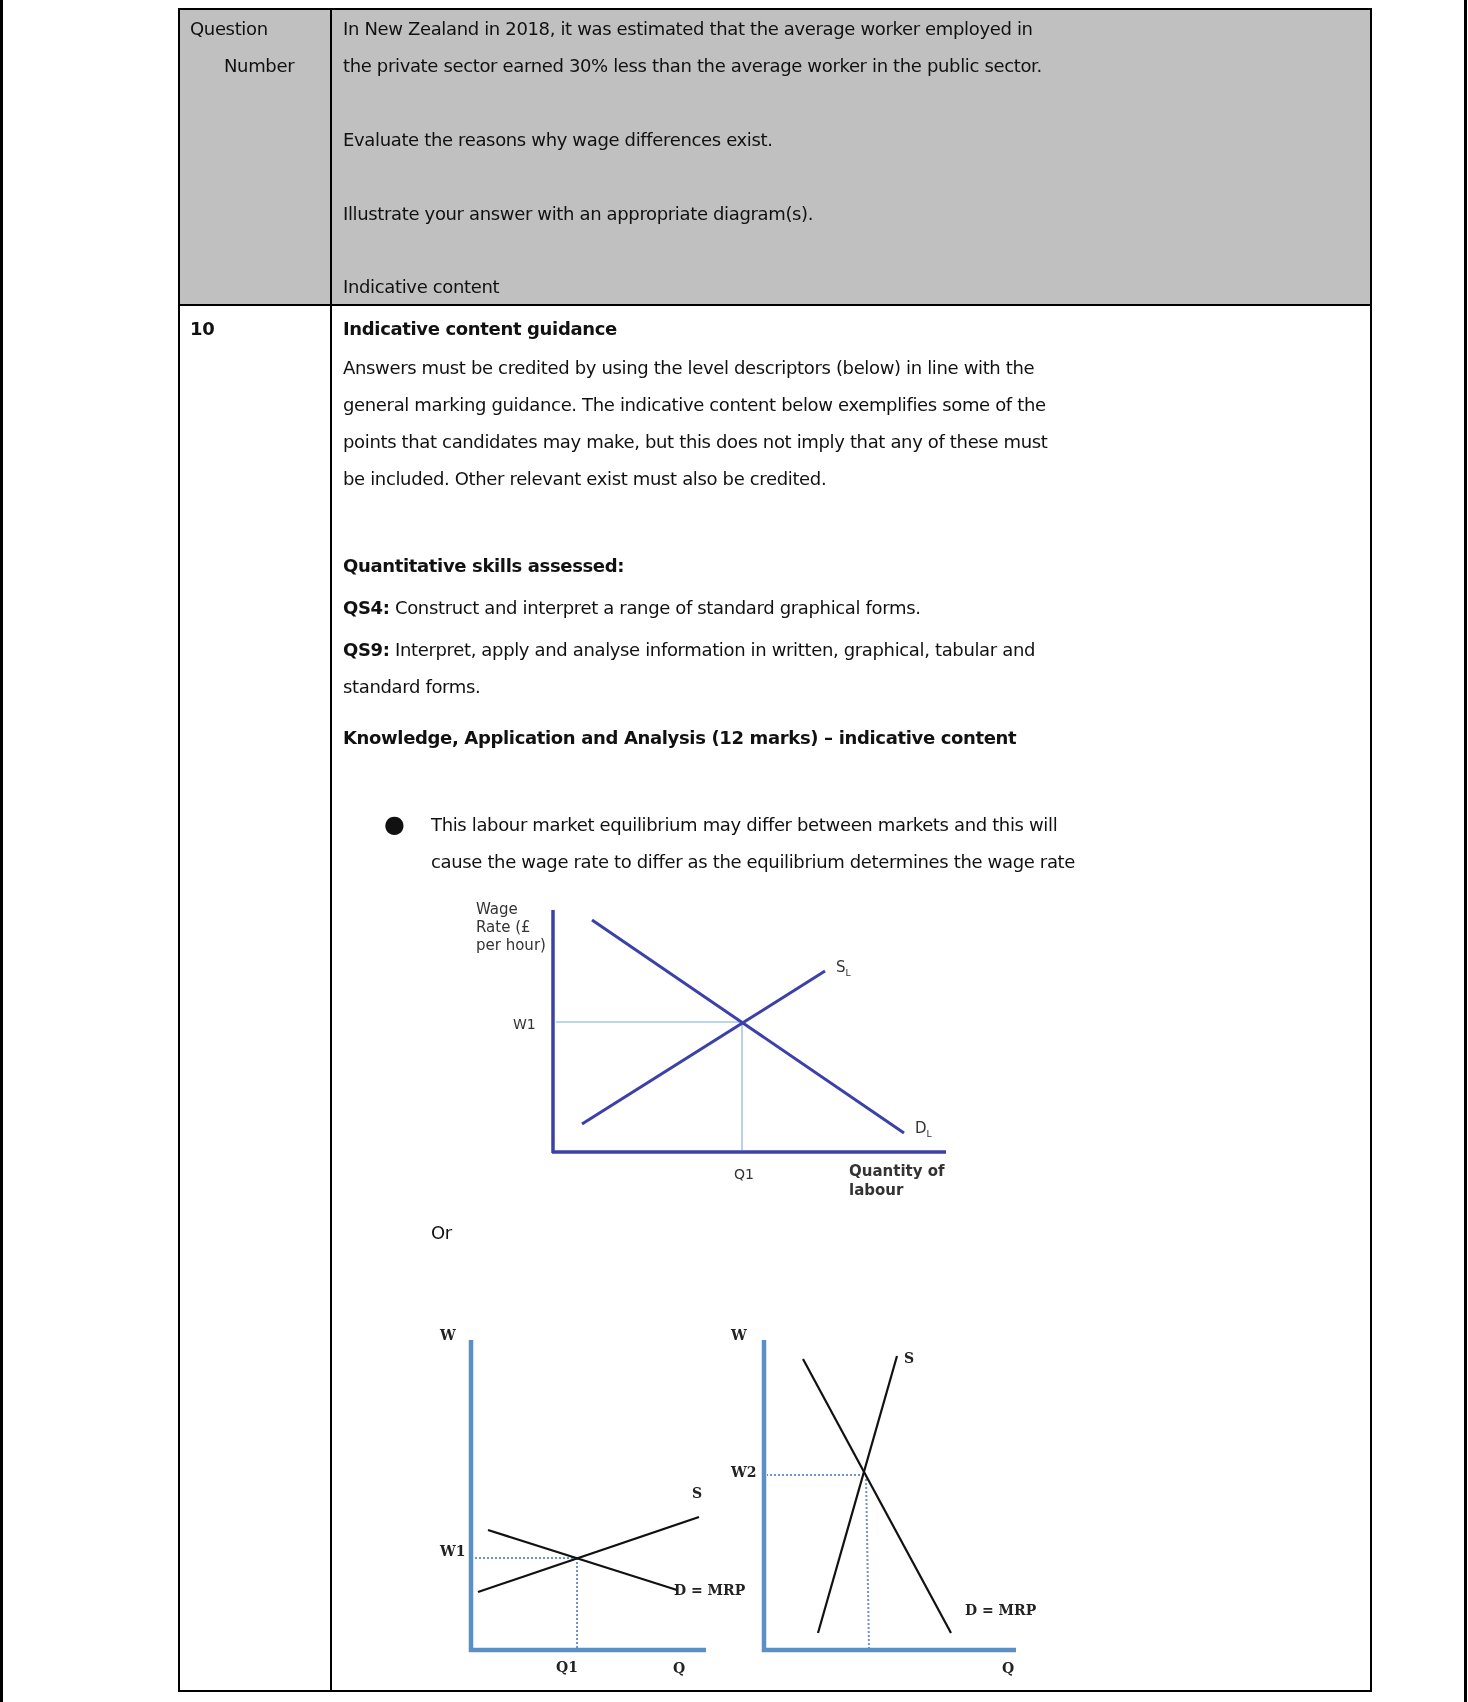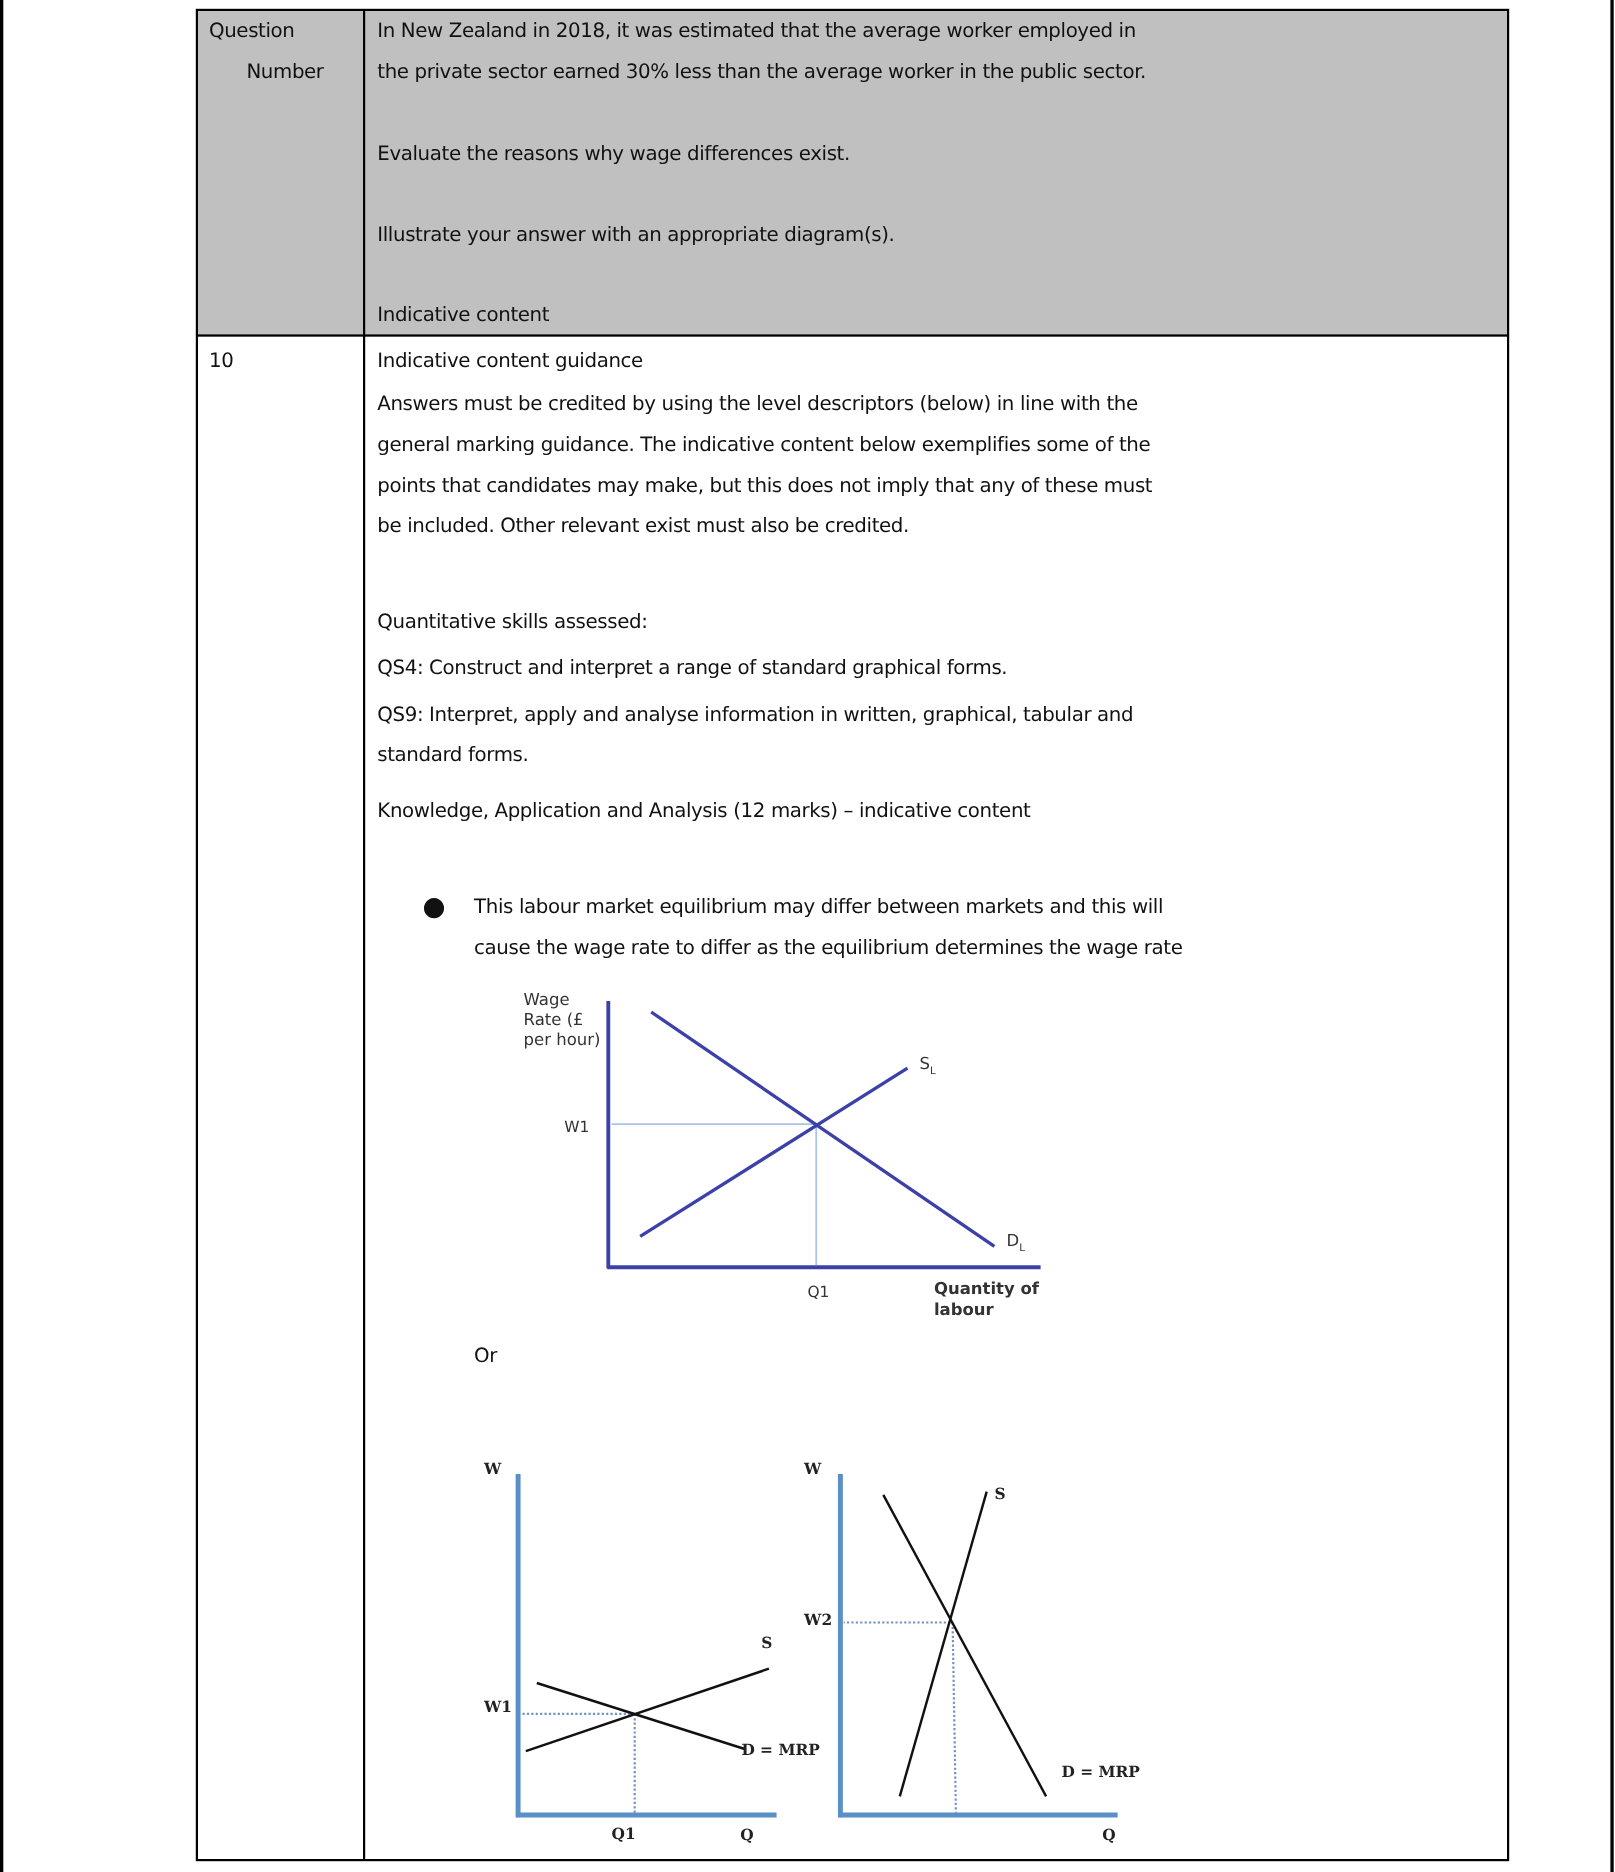--- a/index.html
+++ b/index.html
@@ -8,21 +8,21 @@
     .page-edge-left { position:absolute; left:0; top:0; width:3px; height:1702px; background:#000; }
     .page-edge-right { position:absolute; left:1464px; top:0; width:3px; height:1702px; background:#000; }
 
     .tbl { position:absolute; left:178px; top:8px; width:1194px; height:1684px;
            border:2px solid #000; box-sizing:border-box; }
     .hdr { position:absolute; left:0; top:0; width:1190px; height:296px; background:#c0c0c0; }
     .hdr-line { position:absolute; left:0; top:294px; width:1190px; height:2px; background:#000; }
     .col-line { position:absolute; left:150px; top:0; width:2px; height:1680px; background:#000; }
 
     .t { position:absolute; white-space:nowrap; font-size:18px; line-height:37px; letter-spacing:-0.35px; }
-    .b { font-weight:normal; }
+    .b { font-weight:bold; }
 
     svg.diag { position:absolute; left:0; top:0; overflow:visible; }
     .lbl { font-family:"DejaVu Sans", sans-serif; fill:#333; }
     .lbl-serif { font-family:"DejaVu Serif", serif; fill:#222; font-weight:bold; }
   </style>
 </head>
 <body>
 
 <div class="page-edge-left"></div>
 <div class="page-edge-right"></div>

